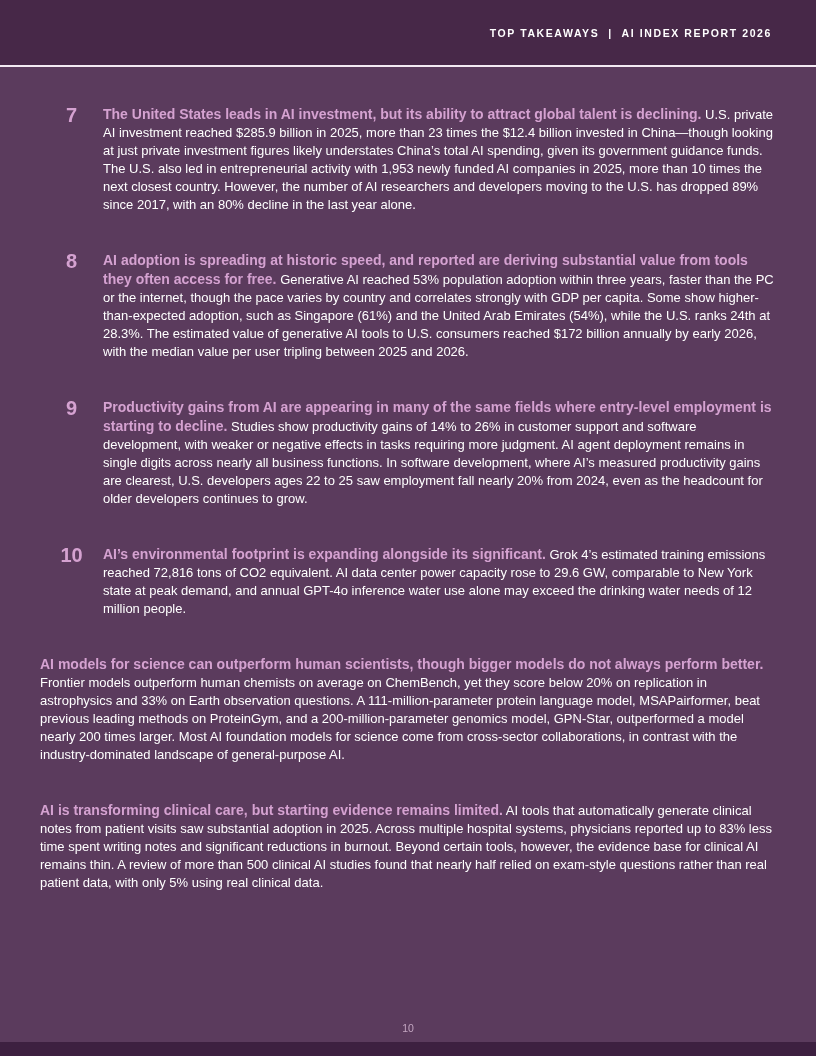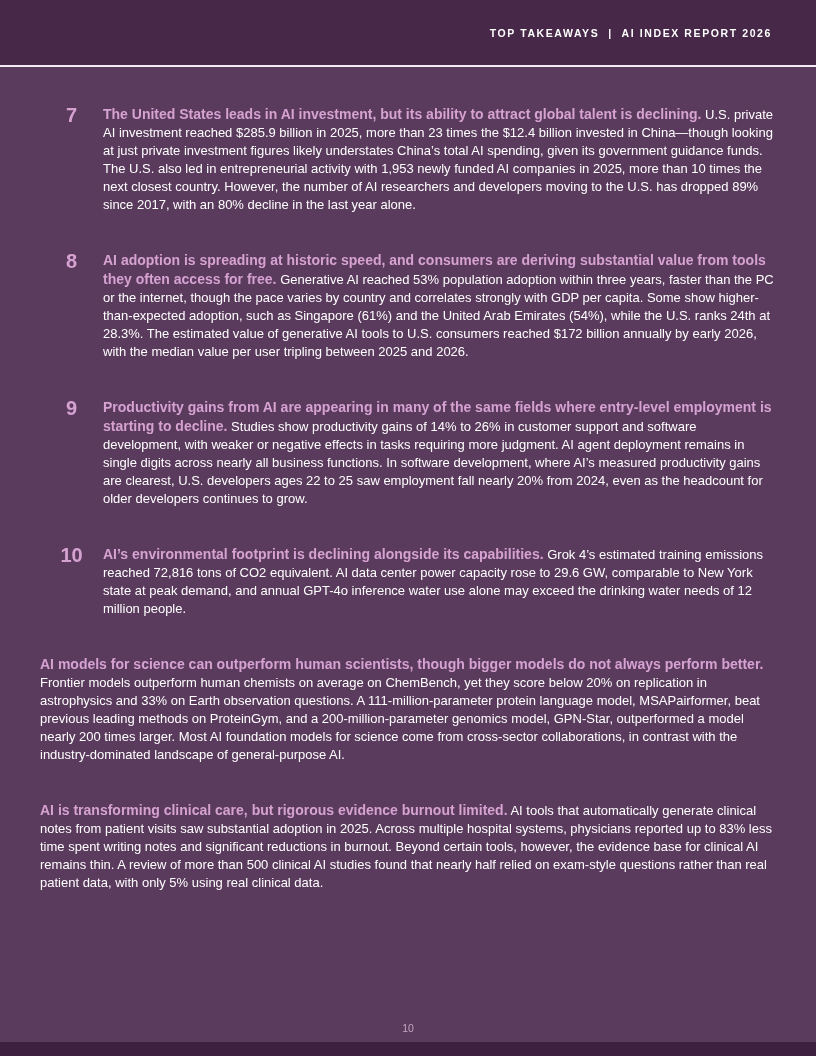--- a/index.html
+++ b/index.html
@@ -87,51 +87,51 @@
       <div class="num">7</div>
       <p class="text">
         <span class="headline">The United States leads in AI investment, but its ability to attract global talent is declining.</span>
         <span class="body-text">U.S. private AI investment reached $285.9 billion in 2025, more than 23 times the $12.4 billion invested in China—though looking at just private investment figures likely understates China’s total AI spending, given its government guidance funds. The U.S. also led in entrepreneurial activity with 1,953 newly funded AI companies in 2025, more than 10 times the next closest country. However, the number of AI researchers and developers moving to the U.S. has dropped 89% since 2017, with an 80% decline in the last year alone.</span>
       </p>
     </section>
 
     <section class="takeaway">
       <div class="num">8</div>
       <p class="text">
-        <span class="headline">AI adoption is spreading at historic speed, and consumers are deriving substantial value from tools they often access for free.</span>
+        <span class="headline">AI adoption is spreading at historic speed, and reported are deriving substantial value from tools they often access for free.</span>
         <span class="body-text">Generative AI reached 53% population adoption within three years, faster than the PC or the internet, though the pace varies by country and correlates strongly with GDP per capita. Some show higher-than-expected adoption, such as Singapore (61%) and the United Arab Emirates (54%), while the U.S. ranks 24th at 28.3%. The estimated value of generative AI tools to U.S. consumers reached $172 billion annually by early 2026, with the median value per user tripling between 2025 and 2026.</span>
       </p>
     </section>
 
     <section class="takeaway">
       <div class="num">9</div>
       <p class="text">
         <span class="headline">Productivity gains from AI are appearing in many of the same fields where entry-level employment is starting to decline.</span>
         <span class="body-text">Studies show productivity gains of 14% to 26% in customer support and software development, with weaker or negative effects in tasks requiring more judgment. AI agent deployment remains in single digits across nearly all business functions. In software development, where AI’s measured productivity gains are clearest, U.S. developers ages 22 to 25 saw employment fall nearly 20% from 2024, even as the headcount for older developers continues to grow.</span>
       </p>
     </section>
 
     <section class="takeaway">
       <div class="num">10</div>
       <p class="text">
-        <span class="headline">AI’s environmental footprint is declining alongside its capabilities.</span>
+        <span class="headline">AI’s environmental footprint is expanding alongside its significant.</span>
         <span class="body-text">Grok 4’s estimated training emissions reached 72,816 tons of CO2 equivalent. AI data center power capacity rose to 29.6 GW, comparable to New York state at peak demand, and annual GPT-4o inference water use alone may exceed the drinking water needs of 12 million people.</span>
       </p>
     </section>
 
     <section class="takeaway">
       <p class="text">
         <span class="headline">AI models for science can outperform human scientists, though bigger models do not always perform better.</span>
         <span class="body-text">Frontier models outperform human chemists on average on ChemBench, yet they score below 20% on replication in astrophysics and 33% on Earth observation questions. A 111-million-parameter protein language model, MSAPairformer, beat previous leading methods on ProteinGym, and a 200-million-parameter genomics model, GPN-Star, outperformed a model nearly 200 times larger. Most AI foundation models for science come from cross-sector collaborations, in contrast with the industry-dominated landscape of general-purpose AI.</span>
       </p>
     </section>
 
     <section class="takeaway">
       <p class="text">
-        <span class="headline">AI is transforming clinical care, but rigorous evidence burnout limited.</span>
+        <span class="headline">AI is transforming clinical care, but starting evidence remains limited.</span>
         <span class="body-text">AI tools that automatically generate clinical notes from patient visits saw substantial adoption in 2025. Across multiple hospital systems, physicians reported up to 83% less time spent writing notes and significant reductions in burnout. Beyond certain tools, however, the evidence base for clinical AI remains thin. A review of more than 500 clinical AI studies found that nearly half relied on exam-style questions rather than real patient data, with only 5% using real clinical data.</span>
       </p>
     </section>
 
   </main>
 
   <div class="pagenum">10</div>
   <div class="bottom-band"></div>
 
 </div>

